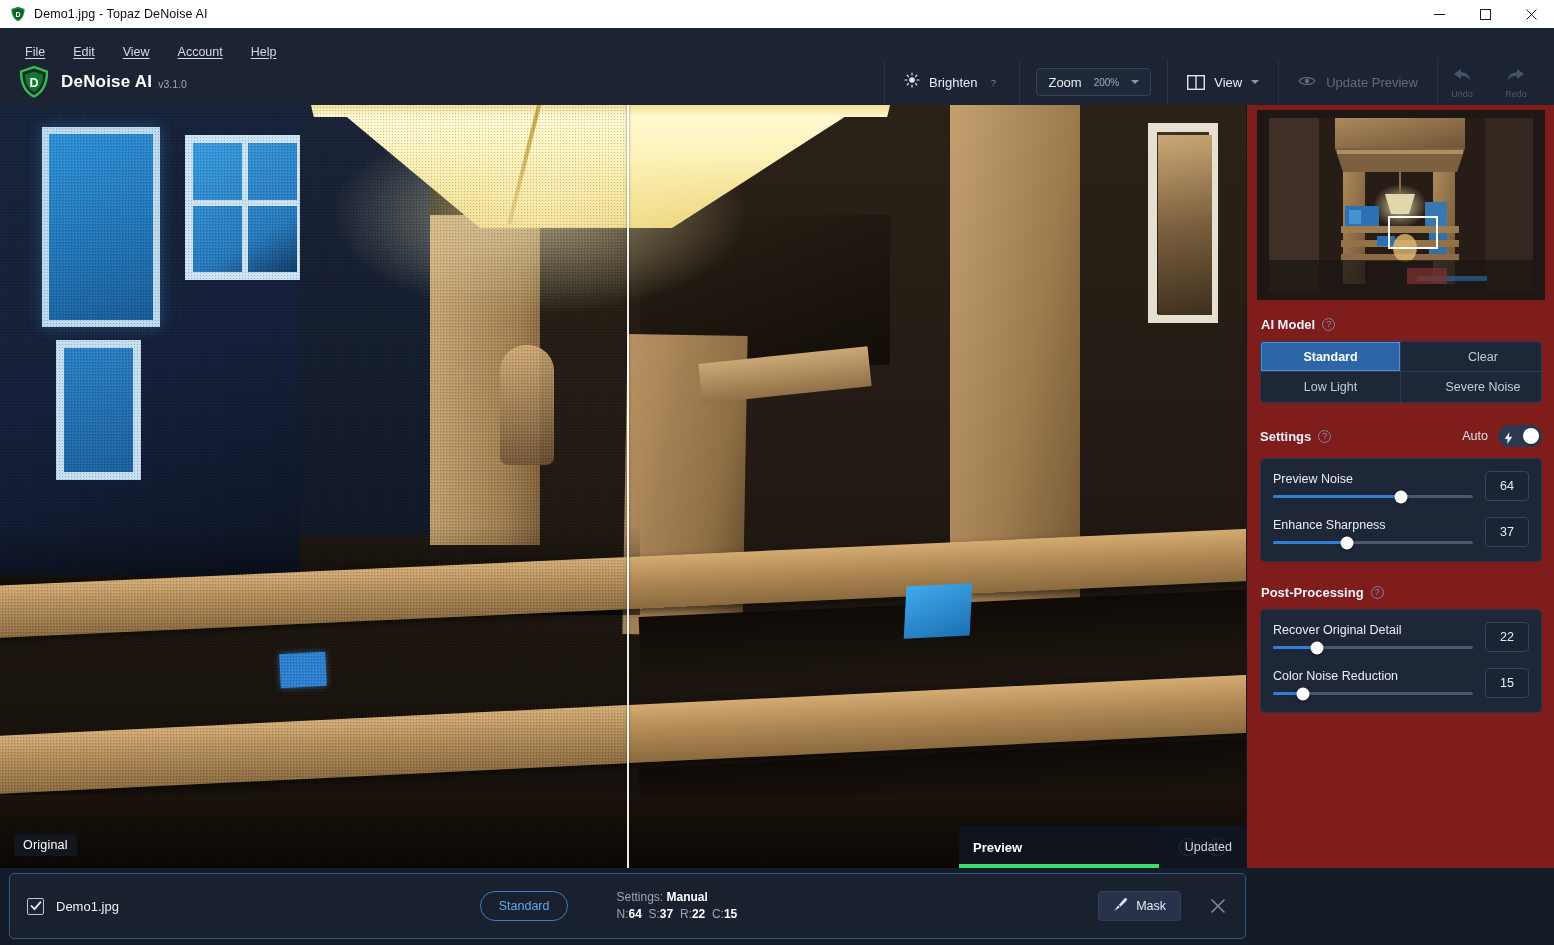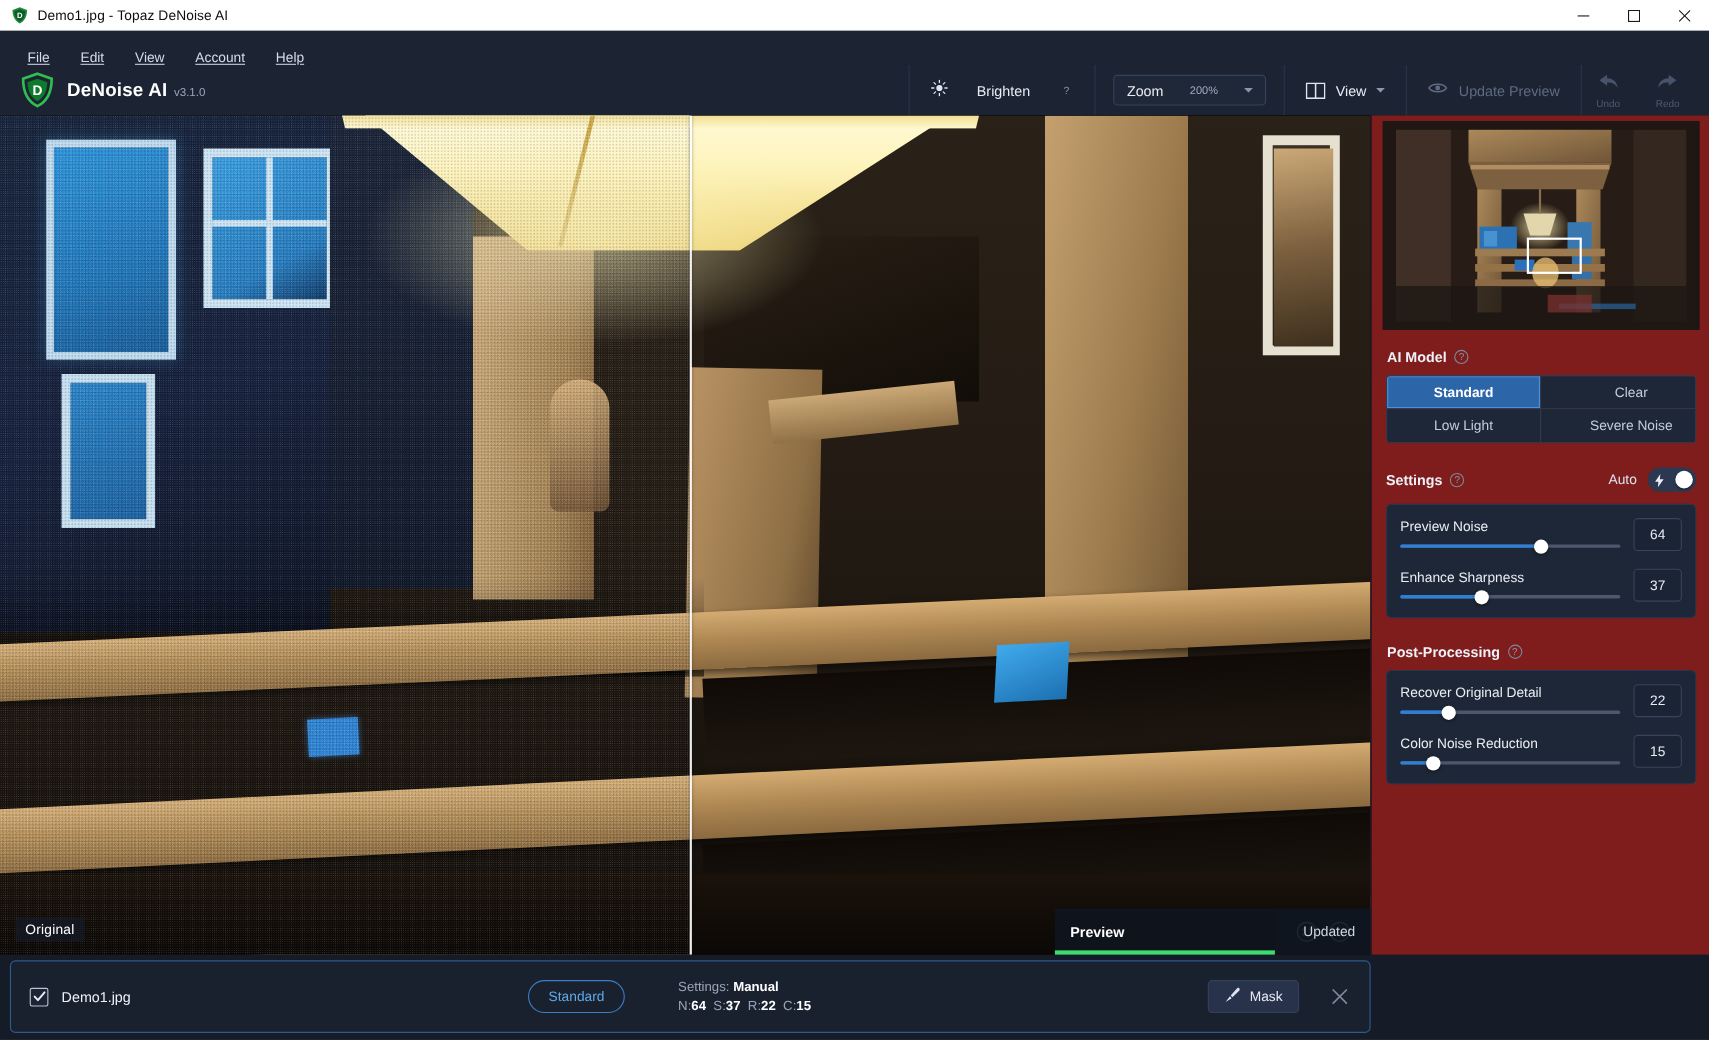--- a/index.html
+++ b/index.html
@@ -60,34 +60,34 @@
     margin-left: 10px; letter-spacing: 0.2px;
   }
   .brand-ver {
     font-size: 10.5px; color: #9aa6bb; margin-left: 6px;
     font-weight: normal; position: relative; top: 2px;
   }
   .hdr-spacer { flex: 1; }
   .sep { width: 1px; height: 46px; background: #28324a; flex: none; }
 
   .brighten-grp {
-    display: flex; align-items: center; gap: 26px; padding: 16px 19px;
+    display: flex; align-items: center; gap: 9px; padding: 16px 19px;
     height: 46px; cursor: pointer;
   }
   .lbl-white { font-size: 13px; color: #e8ecf3; white-space: nowrap; }
   .q-icon {
     width: 14px; height: 14px; border-radius: 50%;
     border: 1.3px solid #7b8characters;
     display: inline-flex; align-items: center; justify-content: center;
     font-size: 9.5px; color: #8793a8; flex: none;
     border-color: #7c889c;
   }
 
   .zoom-box {
-    display: flex; align-items: center; gap: 24px;
+    display: flex; align-items: center; gap: 12px;
     border: 1px solid #36415a; border-radius: 4px;
     height: 28px; padding: 0 11px; margin: 0 16px;
     background: #1f2839; cursor: pointer;
   }
   .zoom-lbl { font-size: 13px; color: #e8ecf3; }
   .zoom-val { font-size: 10px; color: #9fabc0; }
   .caret {
     width: 0; height: 0; border-left: 4px solid transparent;
     border-right: 4px solid transparent; border-top: 4.5px solid #8b97ac;
     flex: none;

